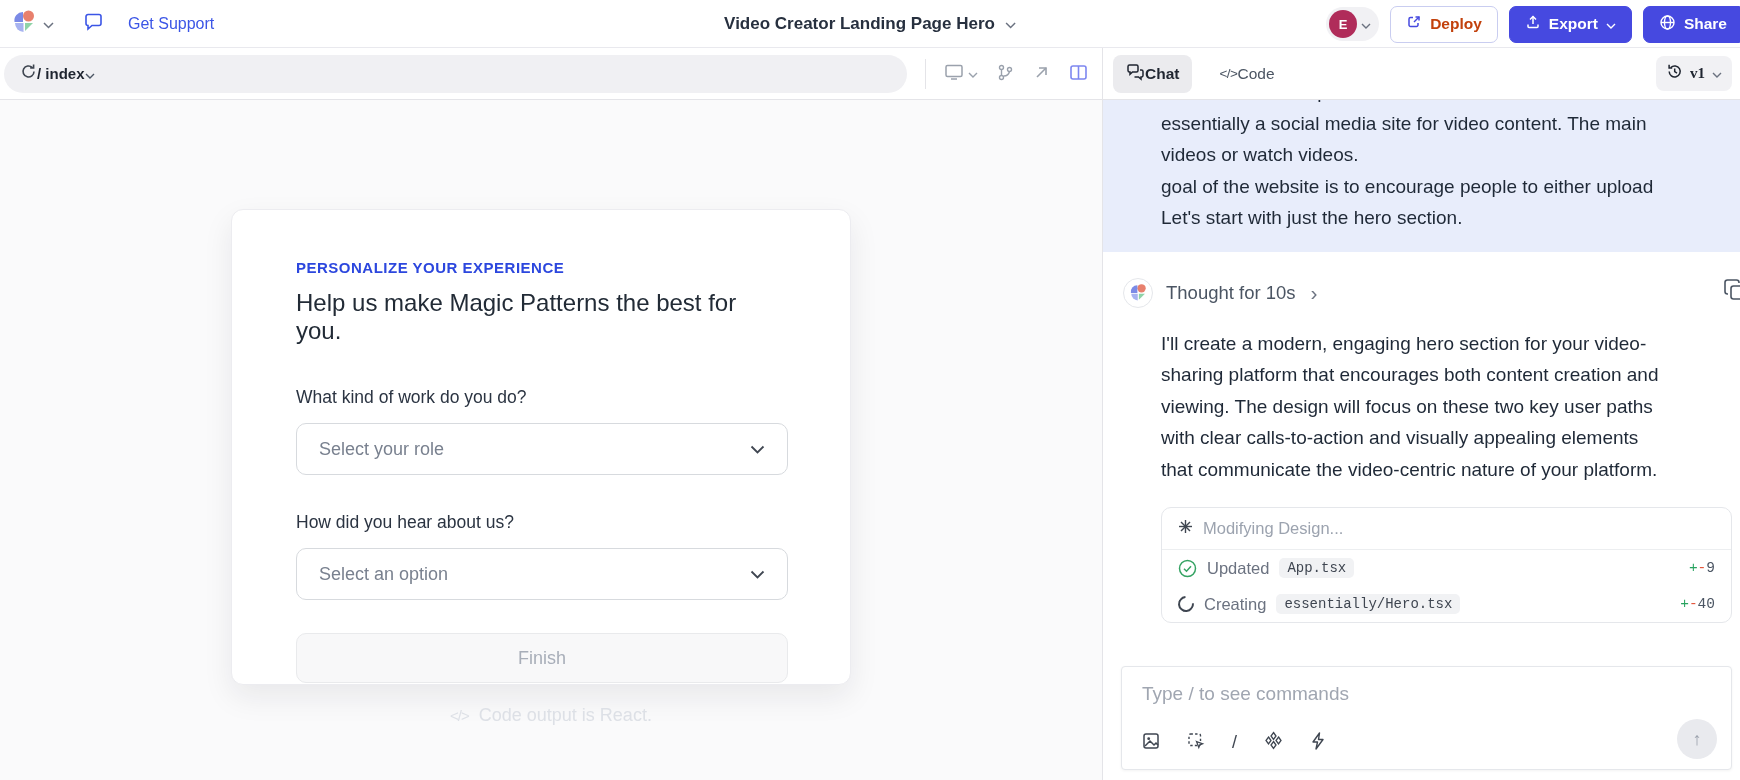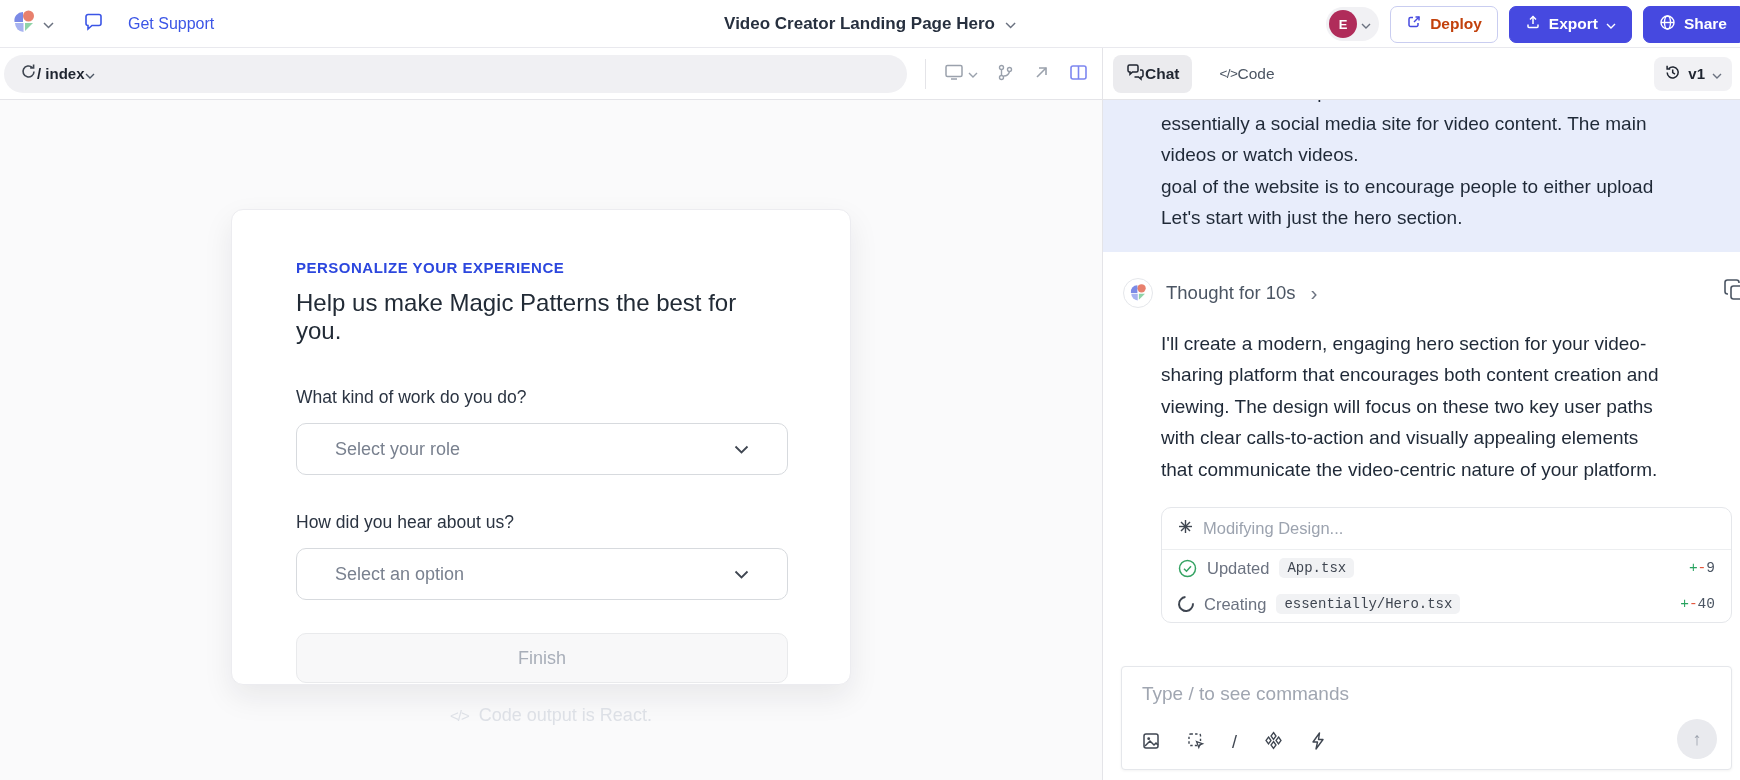--- a/index.html
+++ b/index.html
@@ -47,21 +47,21 @@
   
   .ch-toolbar { height:52px; flex:0 0 52px; background:#fff; border-bottom:1px solid #e4e4e8;
     display:flex; align-items:center; padding:0 8px 0 10px; gap:14px; }
   .tab { display:flex; align-items:center; gap:0; font-size:15.5px; cursor:pointer;
     padding:8px 13px; border-radius:8px; }
   .tab-active { background:#ebebee; color:#1f2530; font-weight:600; }
   .tab-idle { color:#4b5563; font-weight:500; }
   .code-glyph { font-size:13.5px; letter-spacing:-0.5px; color:#4b5563; }
   .spacer { flex:1; }
   .version-pill { display:flex; align-items:center; gap:7px; background:#f1f1f4;
-    border-radius:8px; padding:7px 10px; font-size:15px; font-weight:600; color:#1f2530; cursor:pointer; }
+    border-radius:8px; padding:7px 10px; font-size:15px; font-weight:600; color:#1f2530; cursor:pointer;font-family:Liberation Serif, serif; }
 
   
   .chat-body { flex:1; position:relative; overflow:hidden; background:#fff; }
   .bubble { margin-top:-36px; background:#e8edfb; padding:12px 42px 18px 58px; }
   .chat-line { font-size:19px; line-height:31.5px; color:#1f2937; white-space:nowrap; }
   .thought-row { display:flex; align-items:center; gap:13px; margin:26px 0 0 20px; }
   .thought-avatar { width:30px; height:30px; border-radius:50%; border:1px solid #e5e7eb;
     background:#fff; display:flex; align-items:center; justify-content:center; }
   .thought-label { font-size:18.5px; color:#4b5563; }
   .thought-chev { font-size:21px; color:#6b7280; margin-left:2px; line-height:1; cursor:pointer; }
@@ -96,21 +96,21 @@
   
   .preview-body { flex:1; position:relative; background:#fafafb; overflow:hidden; }
   .modal { position:absolute; left:231px; top:109px; width:620px; height:476px; background:#fff;
     border:1px solid #ececf0; border-radius:12px; box-shadow:0 12px 30px rgba(20,24,40,.08); padding:49px 64px; }
   .eyebrow { font-size:15px; font-weight:700; letter-spacing:.5px; color:#2c47de; }
   .modal-heading { margin-top:13px; font-size:24px; color:#222b36; }
   .field-label { font-size:17.5px; color:#2b3442; }
   .lbl1 { margin-top:42px; } .lbl2 { margin-top:37px; }
   .select { margin-top:15px; width:492px; height:52px; border:1px solid #d7dade; border-radius:10px;
     background:#fff; display:flex; align-items:center; justify-content:space-between;
-    padding:0 38px; cursor:pointer; }
+    padding:0 22px; cursor:pointer; }
   .select-value { font-size:18px; color:#79818f; }
   .finish-btn { margin-top:33px; width:492px; height:50px; border:1px solid #e9eaec; border-radius:10px;
     background:#f8f8f9; color:#a8aeb9; font-size:18px; font-weight:500;
     font-family:"Liberation Sans", sans-serif; cursor:default; }
   .pv-footer { position:absolute; top:605px; left:0; width:100%; text-align:center;
     color:#dde0e6; font-size:18px; }
   .pv-footer .g { font-size:15px; letter-spacing:-1px; margin-right:10px; }
 </style>
 </head>
 <body>

